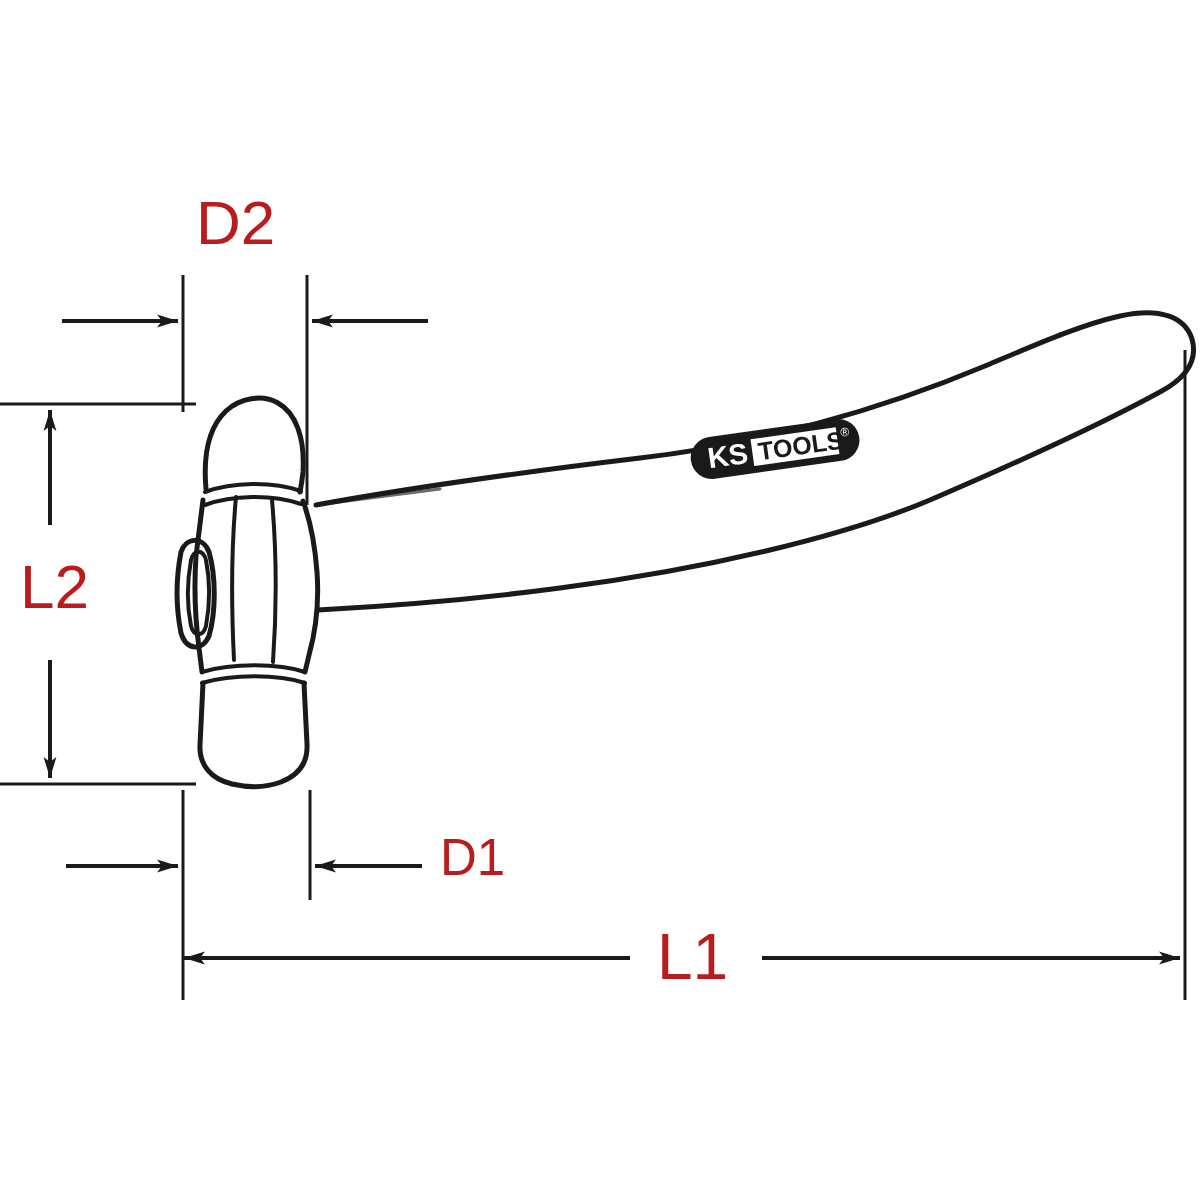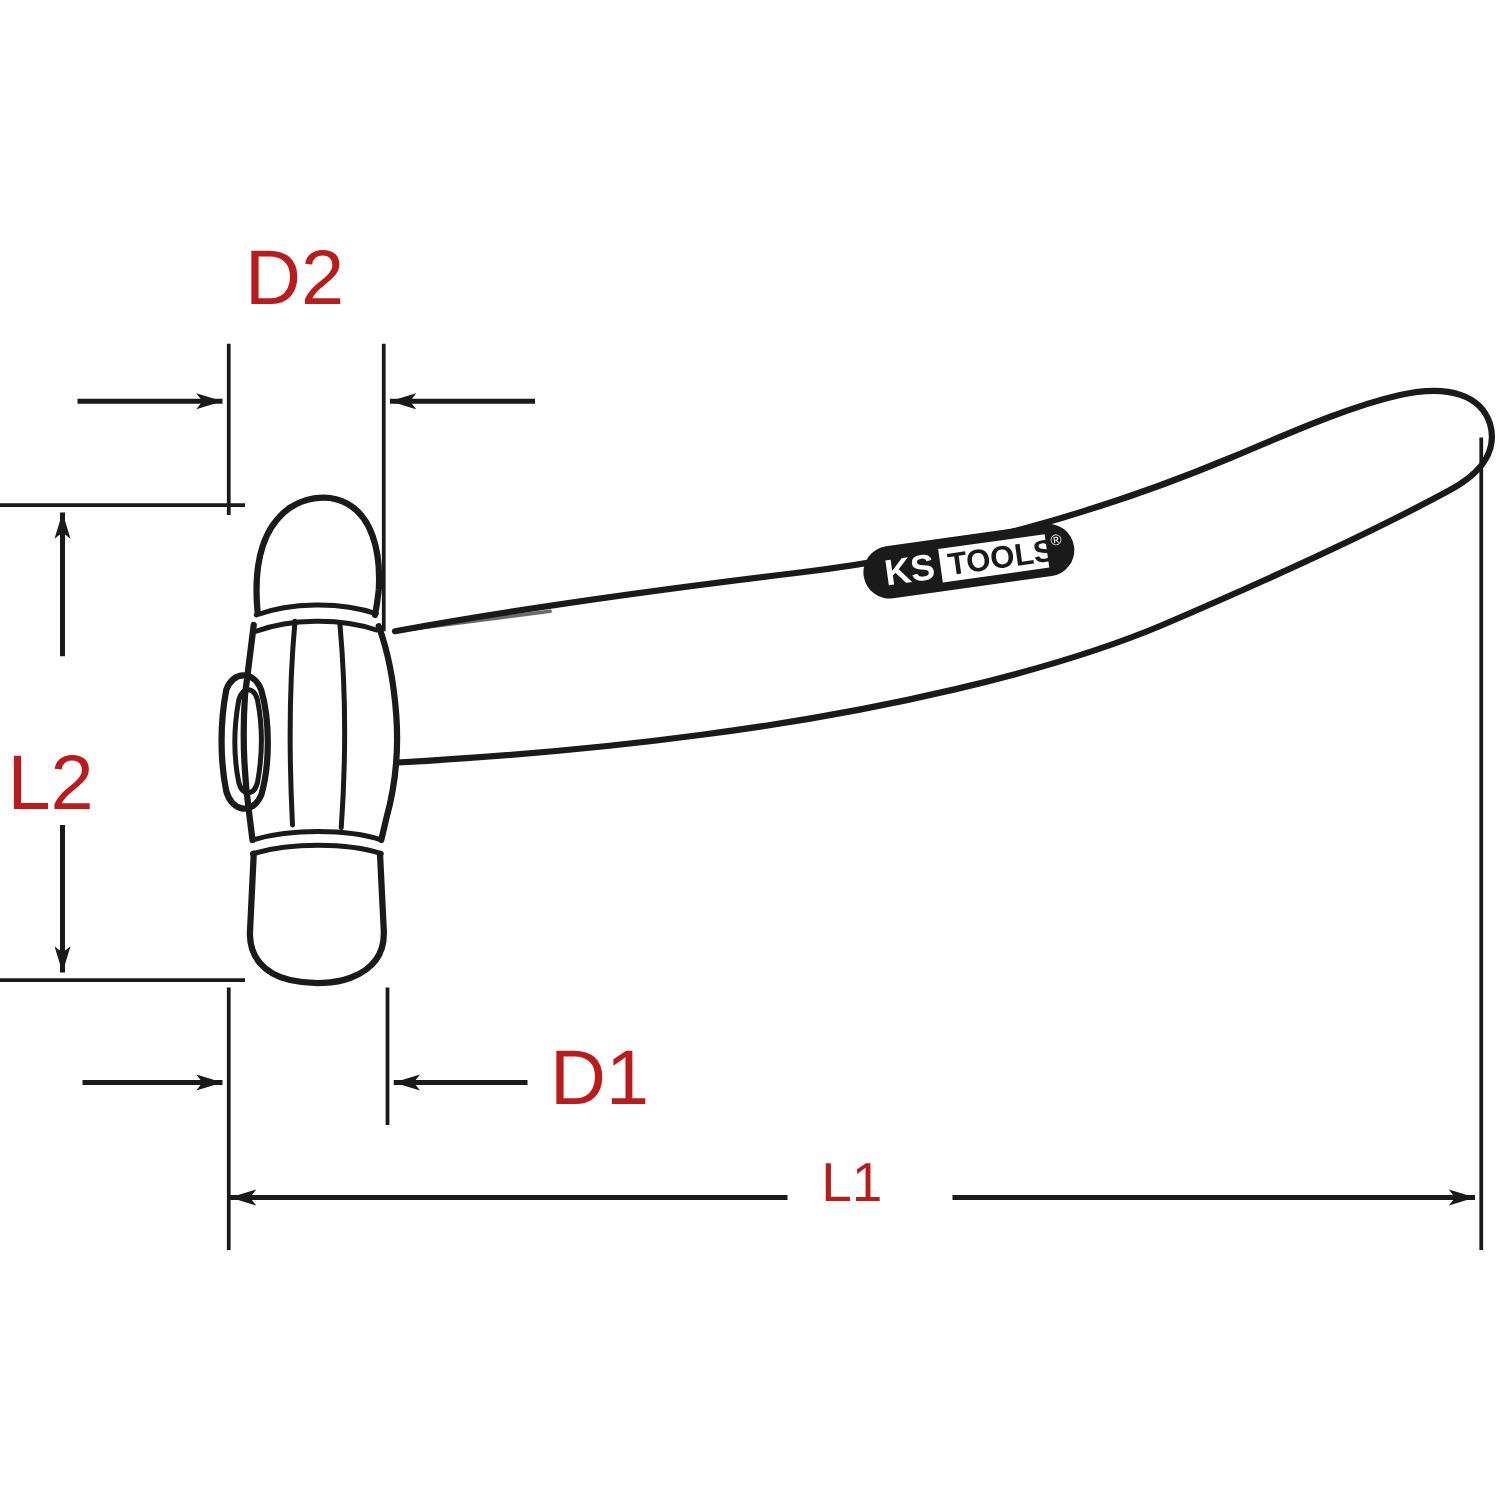--- a/index.html
+++ b/index.html
@@ -159,19 +159,19 @@
         <line x1="1185" y1="350" x2="1185" y2="1000" stroke-width="3"></line>
 
         <line x1="630" y1="958" x2="184" y2="958" marker-end="url(#arrowEnd)"></line>
         <line x1="762" y1="958" x2="1180" y2="958" marker-end="url(#arrowEnd)"></line>
       </g>
     </g>
   </svg>
 
   <div class="dim-label" style="left:196px; top:192px; font-size:62px;">D2</div>
 
-  <div class="dim-label" style="left:6px; top:556px; font-size:62px;margin-top:40px;">L2</div>
+  <div class="dim-label" style="left:20px; top:556px; font-size:62px;">L2</div>
 
-  <div class="dim-label" style="left:440px; top:832px; font-size:62px;">D1</div>
+  <div class="dim-label" style="left:440px; top:832px; font-size:51px;">D1</div>
 
-  <div class="dim-label" style="left:657px; top:925px; font-size:44px;text-align:right;">L1</div>
+  <div class="dim-label" style="left:657px; top:925px; font-size:64px;text-align:right;">L1</div>
 
 </div>
 
 </body></html>

